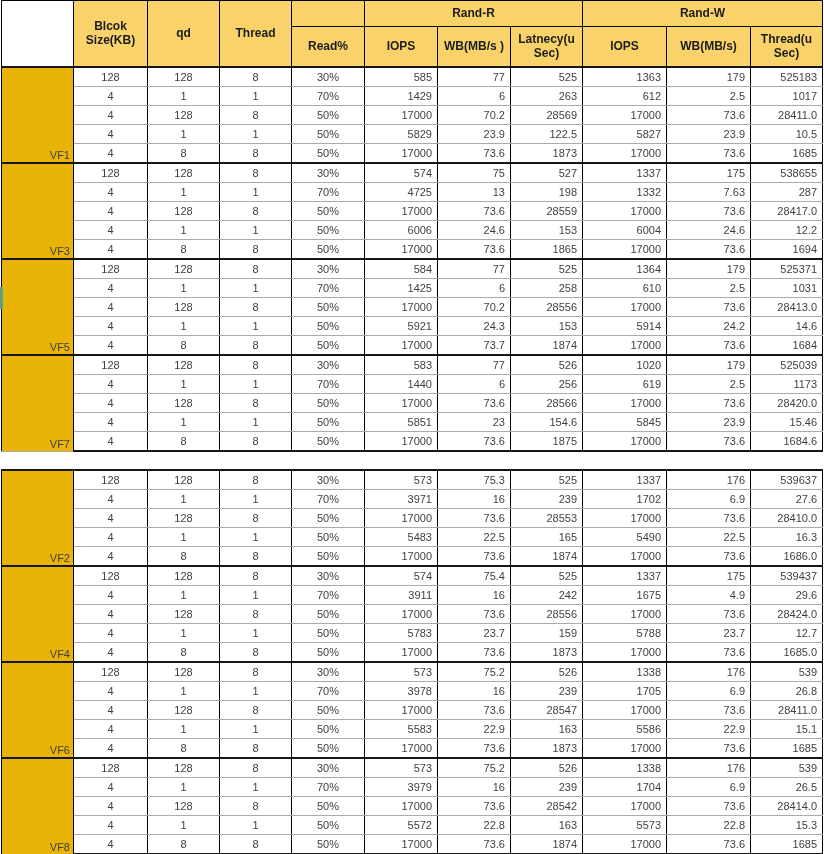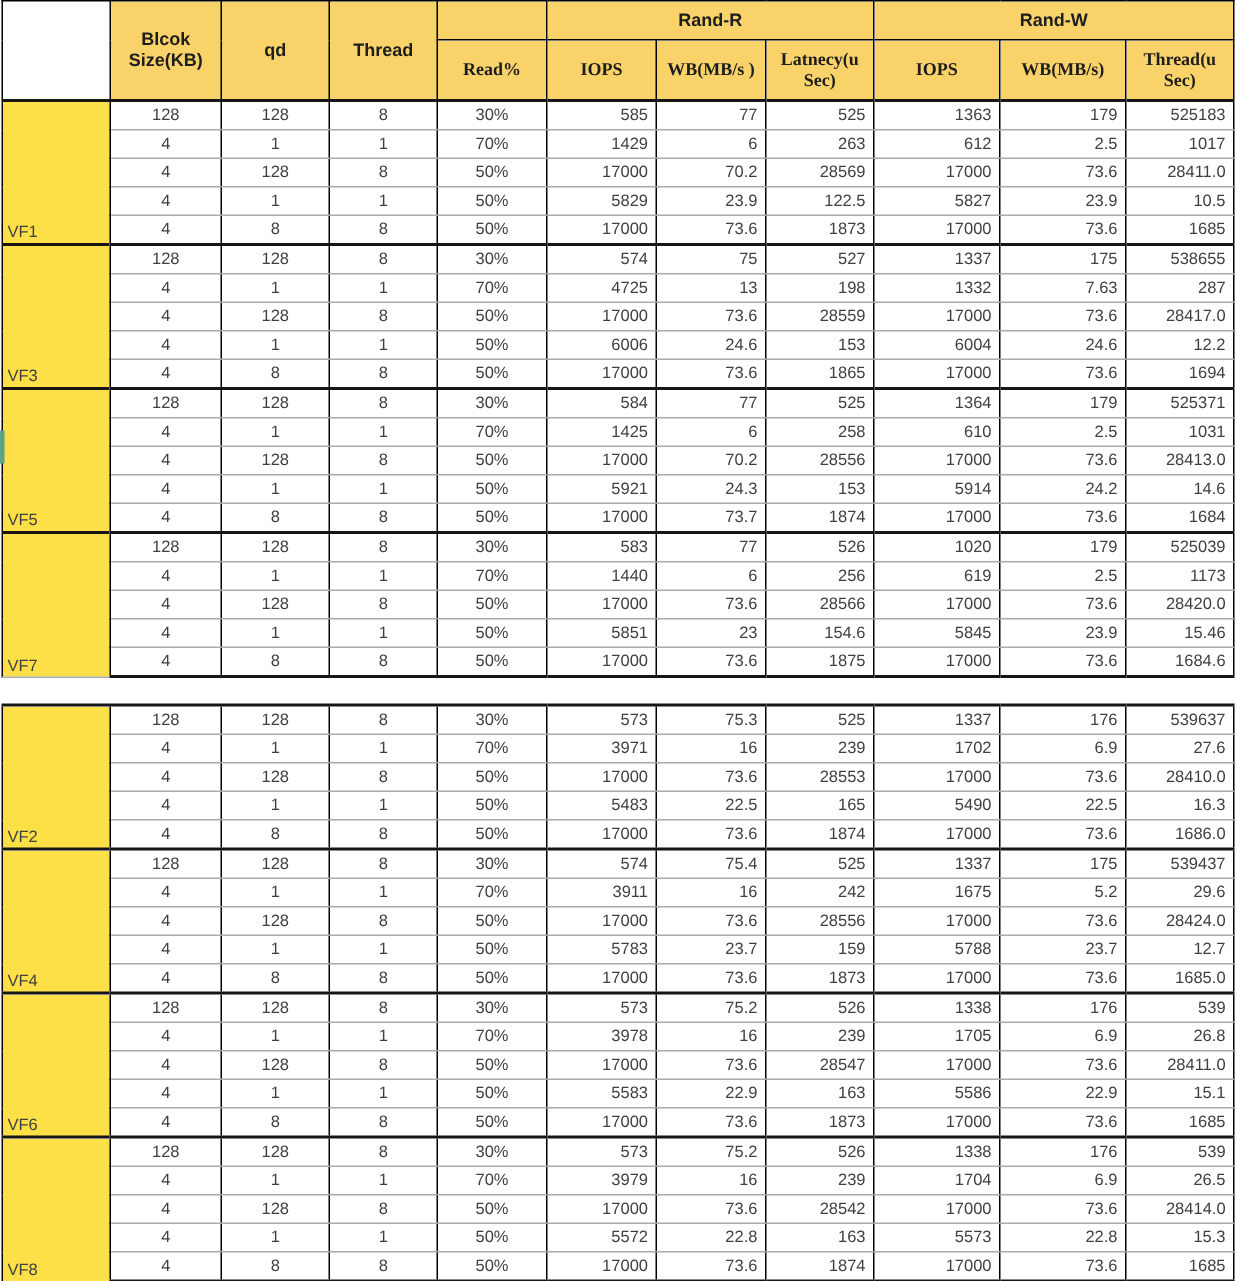--- a/index.html
+++ b/index.html
@@ -7,32 +7,32 @@
         font-family:"Liberation Sans", sans-serif;}
   table.bench{border-collapse:collapse;table-layout:fixed;width:821px;margin-left:1px;}
   table.bench th, table.bench td{overflow:hidden;}
   
   table.bench th, table.bench td{border-left:1px solid #000;border-right:1px solid #000;}
   
   thead th{background:#F9D36A;color:#1d1d1d;font-weight:bold;font-size:12px;
            text-align:center;vertical-align:middle;line-height:1.15;
            border-top:1px solid #000;border-bottom:1px solid #000;padding:1px 0;margin-left:25px;}
   thead tr.h1 th{height:23px;}
-  thead tr.h2 th{height:37px;font-family:Liberation Serif, serif;}
+  thead tr.h2 th{height:37px;}
   thead th.corner{background:#ffffff;}
   
   tbody td{height:18px;font-size:11px;color:#3f3f3f;
            border-top:1px solid #ababab;border-bottom:1px solid #ababab;
            padding:0 3px;white-space:nowrap;}
   tbody td.c{text-align:center;}
   tbody td.n{text-align:right;padding-right:5px;}
   tbody tr.group-start td{border-top:2px solid #161616;}
   tbody tr.group-end td{border-bottom:2px solid #161616;}
-  td.vf-cell{text-align:left;vertical-align:bottom;font-size:11px;color:#3f3f3f;
-             padding-bottom:1px;background:#fde047;}
+  td.vf-cell{text-align:right;vertical-align:bottom;font-size:11px;color:#3f3f3f;
+             padding-bottom:1px;background:#eab308;}
   tr.spacer td{border:none;background:#ffffff;height:17px;}
   .edge-marker{position:absolute;left:0;top:287px;width:3px;height:22px;background:#5BA287;}
 </style>
 </head>
 <body>
 
 <div class="page">
   <div class="edge-marker"></div>
   <table class="bench">
     <colgroup>
@@ -392,21 +392,21 @@
         </tr>
         <tr class="">
           <td class="c">4</td>
           <td class="c">1</td>
           <td class="c">1</td>
           <td class="c">70%</td>
           <td class="n">3911</td>
           <td class="n">16</td>
           <td class="n">242</td>
           <td class="n">1675</td>
-          <td class="n">5.2</td>
+          <td class="n">4.9</td>
           <td class="n">29.6</td>
         </tr>
         <tr class="">
           <td class="c">4</td>
           <td class="c">128</td>
           <td class="c">8</td>
           <td class="c">50%</td>
           <td class="n">17000</td>
           <td class="n">73.6</td>
           <td class="n">28556</td>

